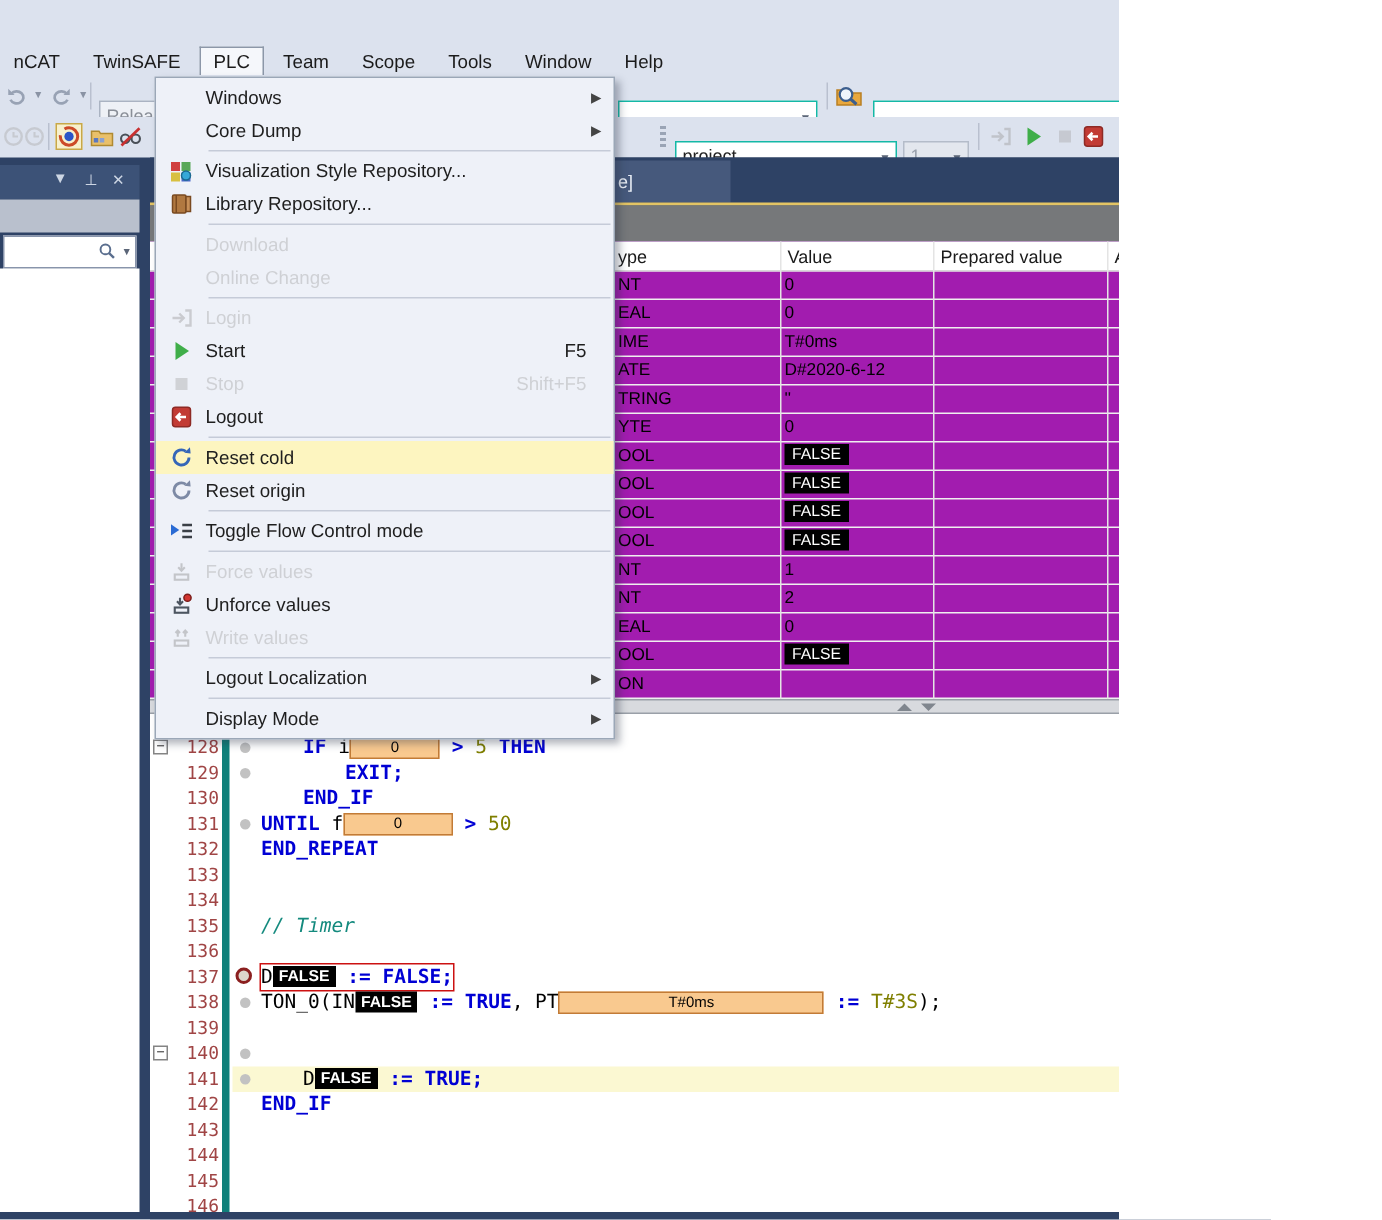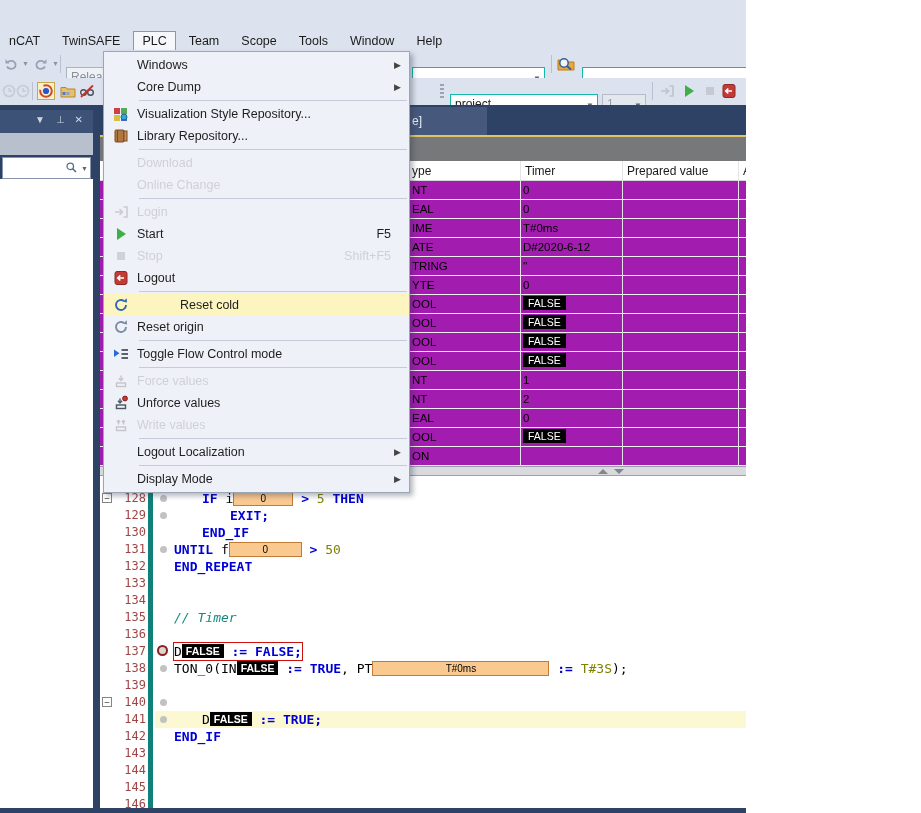--- a/index.html
+++ b/index.html
@@ -82,21 +82,21 @@
   .i{color:#000;}
   .n{color:var(--num);}
   .c{color:var(--cmt);font-style:italic;}
   .valbox{display:inline-block;vertical-align:1px;height:15px;background:var(--boxbg);border:1px solid var(--boxbd);font-family:"Liberation Sans",sans-serif;font-size:10px;line-height:13px;text-align:center;color:#000;}
   .fbadge{display:inline-block;background:#000;color:#fff;font-family:"Liberation Sans",sans-serif;font-size:10.5px;font-weight:bold;line-height:14px;padding:0 4px;vertical-align:1px;}
   .bottomstrip{position:absolute;left:0;top:703px;width:821px;height:5px;background:var(--navy);}
 
   
   .plcmenu{position:absolute;left:103px;top:51px;width:307px;background:var(--menu-bg);border:1px solid #9ba7b7;box-shadow:3px 3px 5px rgba(40,50,70,.35);padding:2px 0;z-index:50;font-size:12.5px;color:#1e1e1e;}
   .mitem{position:relative;height:22px;display:flex;align-items:center;}
-  .mitem.hl{background:var(--menu-hl);gap:43px;}
+  .mitem.hl{background:var(--menu-hl);}
   .mitem.dis{color:#a6aab2;}
   .micon{width:33px;display:inline-flex;justify-content:center;align-items:center;flex:0 0 33px;}
   .micon svg{width:16px;height:16px;}
   .mlabel{flex:1;}
   .mshort{position:absolute;right:18px;color:inherit;}
   .marrow{position:absolute;right:8px;font-size:9px;color:#444;}
   .msep{height:1px;background:#c5cbd8;margin:2px 2px 2px 35px;}
 </style>
 </head>
 <body>
@@ -364,21 +364,21 @@
         <div class="tab">
             <span>e]</span>
           </div>
       </div>
       <div class="goldline"></div>
       <div class="greystrip"></div>
 
       <div class="watch">
         <div class="w-head">
             <span style="left: 312px;">ype</span>
-            <span style="left: 425px;">Timer</span>
+            <span style="left: 425px;">Value</span>
             <span style="left: 527px;">Prepared value</span>
             <span style="left: 643px;">Address</span>
             <span style="left: 748px;">Comment</span>
           </div>
         <div id="w-rows">
             <div class="w-row" style="top: 20px;">
               <span class="w-type">NT</span>
               <span class="w-val">0</span>
             </div>
             <div class="w-row" style="top: 39px;">

